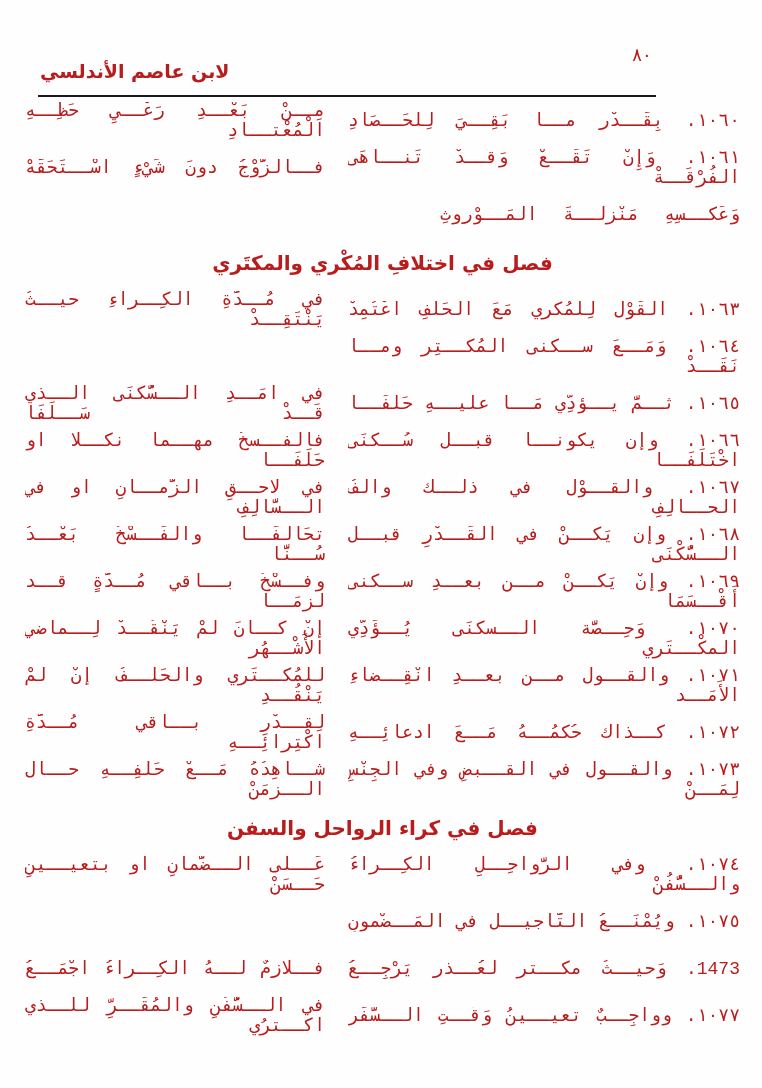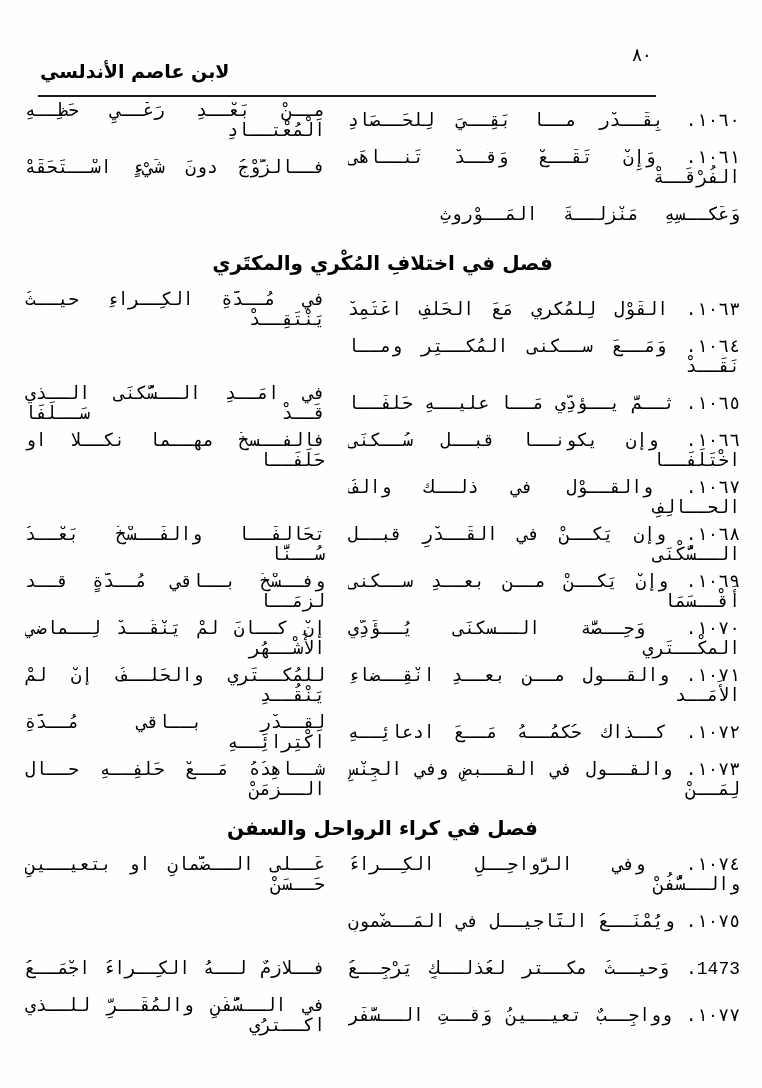--- a/index.html
+++ b/index.html
@@ -1,21 +1,21 @@
 <!DOCTYPE html>
 <html lang="ar" dir="rtl"><head>
 <meta charset="utf-8">
 <style>
   html,body{margin:0;padding:0;background:#e8e8e8;}
   .page{
     position:relative;
     width:762px;height:1088px;
     margin:0 auto;
     background:#fefefe;
-    color:#000000;
+    color:#b91c1c;
     font-family:"DejaVu Sans", sans-serif;
     direction:rtl;
     overflow:hidden;
   }
   
   .header{position:absolute;top:0;left:0;width:762px;height:100px;}
   .running-title{
     position:absolute;top:60px;left:40px;
     font-size:19px;font-weight:bold;letter-spacing:0;
   }
@@ -101,20 +101,21 @@
       <div class="hemi second">في أَمَــدِ الــسُّكْنَى الــذي قَــدْ سَــلَفَا</div>
     </div>
 
     <div class="verse-row">
       <div class="hemi first"><span class="vnum">١٠٦٦.</span> <span>وإن يكونــا قبــلَ سُــكْنَى اخْتَلَفَــا</span></div>
       <div class="hemi second">فالفــسخُ مهــما نكَــلا أو حَلَفَــا</div>
     </div>
 
     <div class="verse-row">
       <div class="hemi first"><span class="vnum">١٠٦٧.</span> <span>والقــوْلُ في ذلــك والفُ الحــالِفِ</span></div>
+      <div class="hemi second">في لاحــقِ الزَّمــانِ أو في الــسَّالِفِ</div>
     </div>
 
     <div class="verse-row">
       <div class="hemi first"><span class="vnum">١٠٦٨.</span> <span>وإن يَكــنْ في القَــدْرِ قبــل الــسُّكْنَى</span></div>
       <div class="hemi second">تحَالَفَــا والفَــسْخُ بَعْــدُ سُــنَّا</div>
     </div>
 
     <div class="verse-row">
       <div class="hemi first"><span class="vnum">١٠٦٩.</span> <span>وإنْ يَكُــنْ مــن بعــدِ ســكنى أَقْــسَمَا</span></div>
       <div class="hemi second">وفــسْخُ بــاقي مُــدَّةٍ قــد لزِمَــا</div>
@@ -145,21 +146,21 @@
     <div class="verse-row">
       <div class="hemi first"><span class="vnum">١٠٧٤.</span> <span>وفي الرَّواحِــلِ الكِــراءُ والــسُّفُنْ</span></div>
       <div class="hemi second">عَــلَى الــضَّمانِ أو بتعيــينِ حَــسَنْ</div>
     </div>
 
     <div class="verse-row">
       <div class="hemi first"><span class="vnum">١٠٧٥.</span> <span>ويُمْنَــعُ التَّأجيــلُ في المَــضْمونِ</span></div>
     </div>
 
     <div class="verse-row">
-      <div class="hemi first"><span class="vnum">1473.</span> <span>وَحيــثُ مكــترٍ لعُذلــكٍ يَرْجِــعُ</span></div>
+      <div class="hemi first"><span class="vnum">1473.</span> <span>وَحيــثُ مكــترٍ لعُــذرٍ يَرْجِــعُ</span></div>
       <div class="hemi second">فَــلازِمٌ لــهُ الكِــراءُ أَجْمَــعُ</div>
     </div>
 
     <div class="verse-row">
       <div class="hemi first"><span class="vnum">١٠٧٧.</span> <span>وواجِــبٌ تعيــينُ وَقْــتِ الــسَّفَرِ</span></div>
       <div class="hemi second">في الــسُّفُنِ والمُقَــرِّ للَّــذي اكــترُي</div>
     </div>
   </div>
 
 </div>

